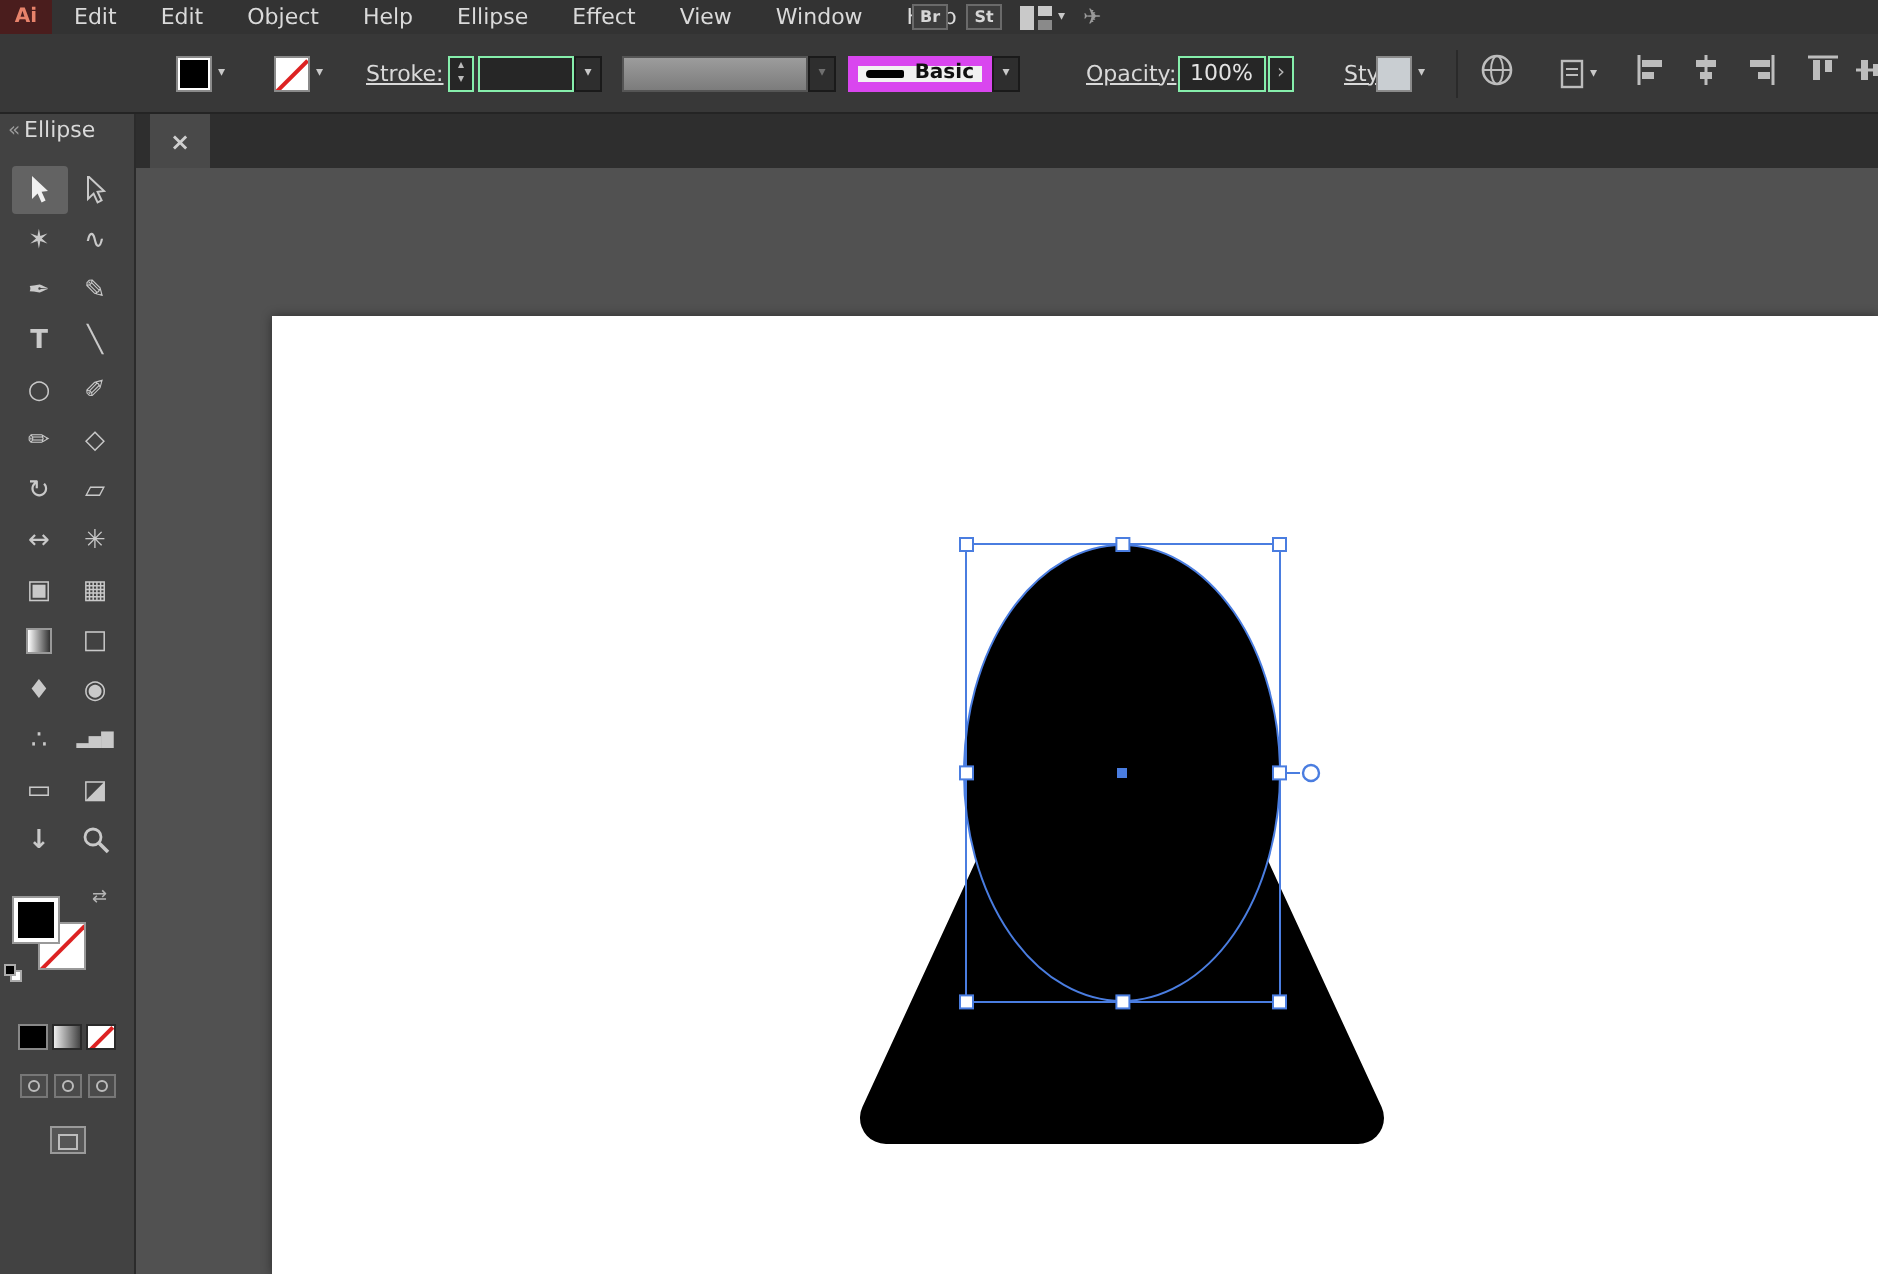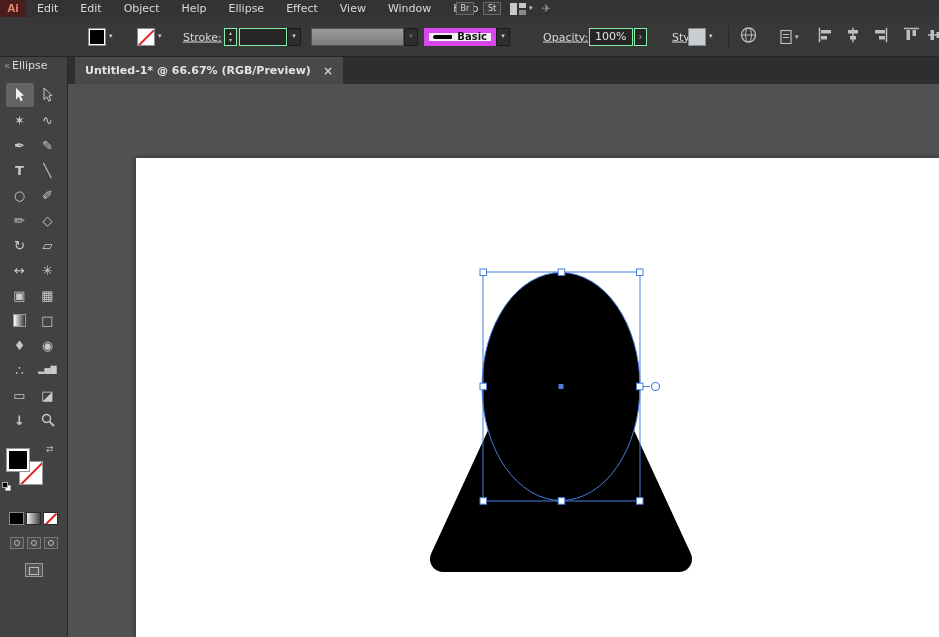--- a/index.html
+++ b/index.html
@@ -4,21 +4,21 @@
 <style>
   * { margin:0; padding:0; box-sizing:border-box; }
   html,body { width:939px; height:637px; overflow:hidden; }
   body { font-family:"DejaVu Sans","Liberation Sans",sans-serif; background:#515151; position:relative; }
 
   
   #menubar { position:absolute; top:0; left:0; width:939px; height:17px; background:#333333; display:flex; align-items:center; z-index:30; }
   #ai-logo { width:26px; height:17px; background:#4a1d1d; color:#e8836b; font-size:10px; font-weight:bold; display:flex; align-items:center; justify-content:center; }
   .menu-item { color:#dadada; font-size:11px; padding:0 11px; height:17px; display:flex; align-items:center; cursor:default; }
   #menubar-right { position:absolute; left:456px; top:0; height:17px; display:flex; align-items:center; gap:9px; }
-  .mb-badge { width:18px; height:13px; border:1px solid #6a6a6a; background:#3d3d3d; color:#d6d6d6; font-size:8px; font-weight:normal; display:flex; align-items:center; justify-content:center; }
+  .mb-badge { width:18px; height:13px; border:1px solid #6a6a6a; background:#3d3d3d; color:#d6d6d6; font-size:8px; font-weight:bold; display:flex; align-items:center; justify-content:center; }
   .mb-icon { display:flex; align-items:center; gap:3px; color:#c9c9c9; }
   .chev { font-size:7px; color:#c9c9c9; line-height:1; }
 
   
   #controlbar { position:absolute; top:17px; left:0; width:939px; height:40px; background:#383838; border-bottom:1px solid #242424; z-index:25; }
   .cb { position:absolute; top:50%; transform:translateY(-50%); }
   .cb-label { color:#d9d9d9; font-size:11px; }
   .cb-link { text-decoration:underline; }
   .cb-box { background:#262626; border:1px solid #86efac; height:18px; }
   .swatch { width:18px; height:18px; border:1px solid #8a8a8a; }
@@ -224,21 +224,20 @@
     <svg width="15" height="16" viewBox="0 0 15 16">
         <line x1="0" y1="8" x2="15" y2="8" stroke="#bdbdbd" stroke-width="1.5"></line>
         <rect x="2.5" y="3" width="3.5" height="10" fill="#bdbdbd"></rect>
         <rect x="8.5" y="5" width="3.5" height="6" fill="#bdbdbd"></rect>
       </svg>
   </span>
 </div>
 
 <div id="tabbar">
   <div id="doc-tab">
-    <span class="tab-title">Untitled-1* @ 66.67% (RGB/Preview)</span>
     <span class="tab-close">×</span>
   </div>
 </div>
 
 <div id="toolbar">
   <div class="tb-header">
     <span class="collapse">«</span>
   </div>
   <div class="tool-grid">
     <div class="tool active">

